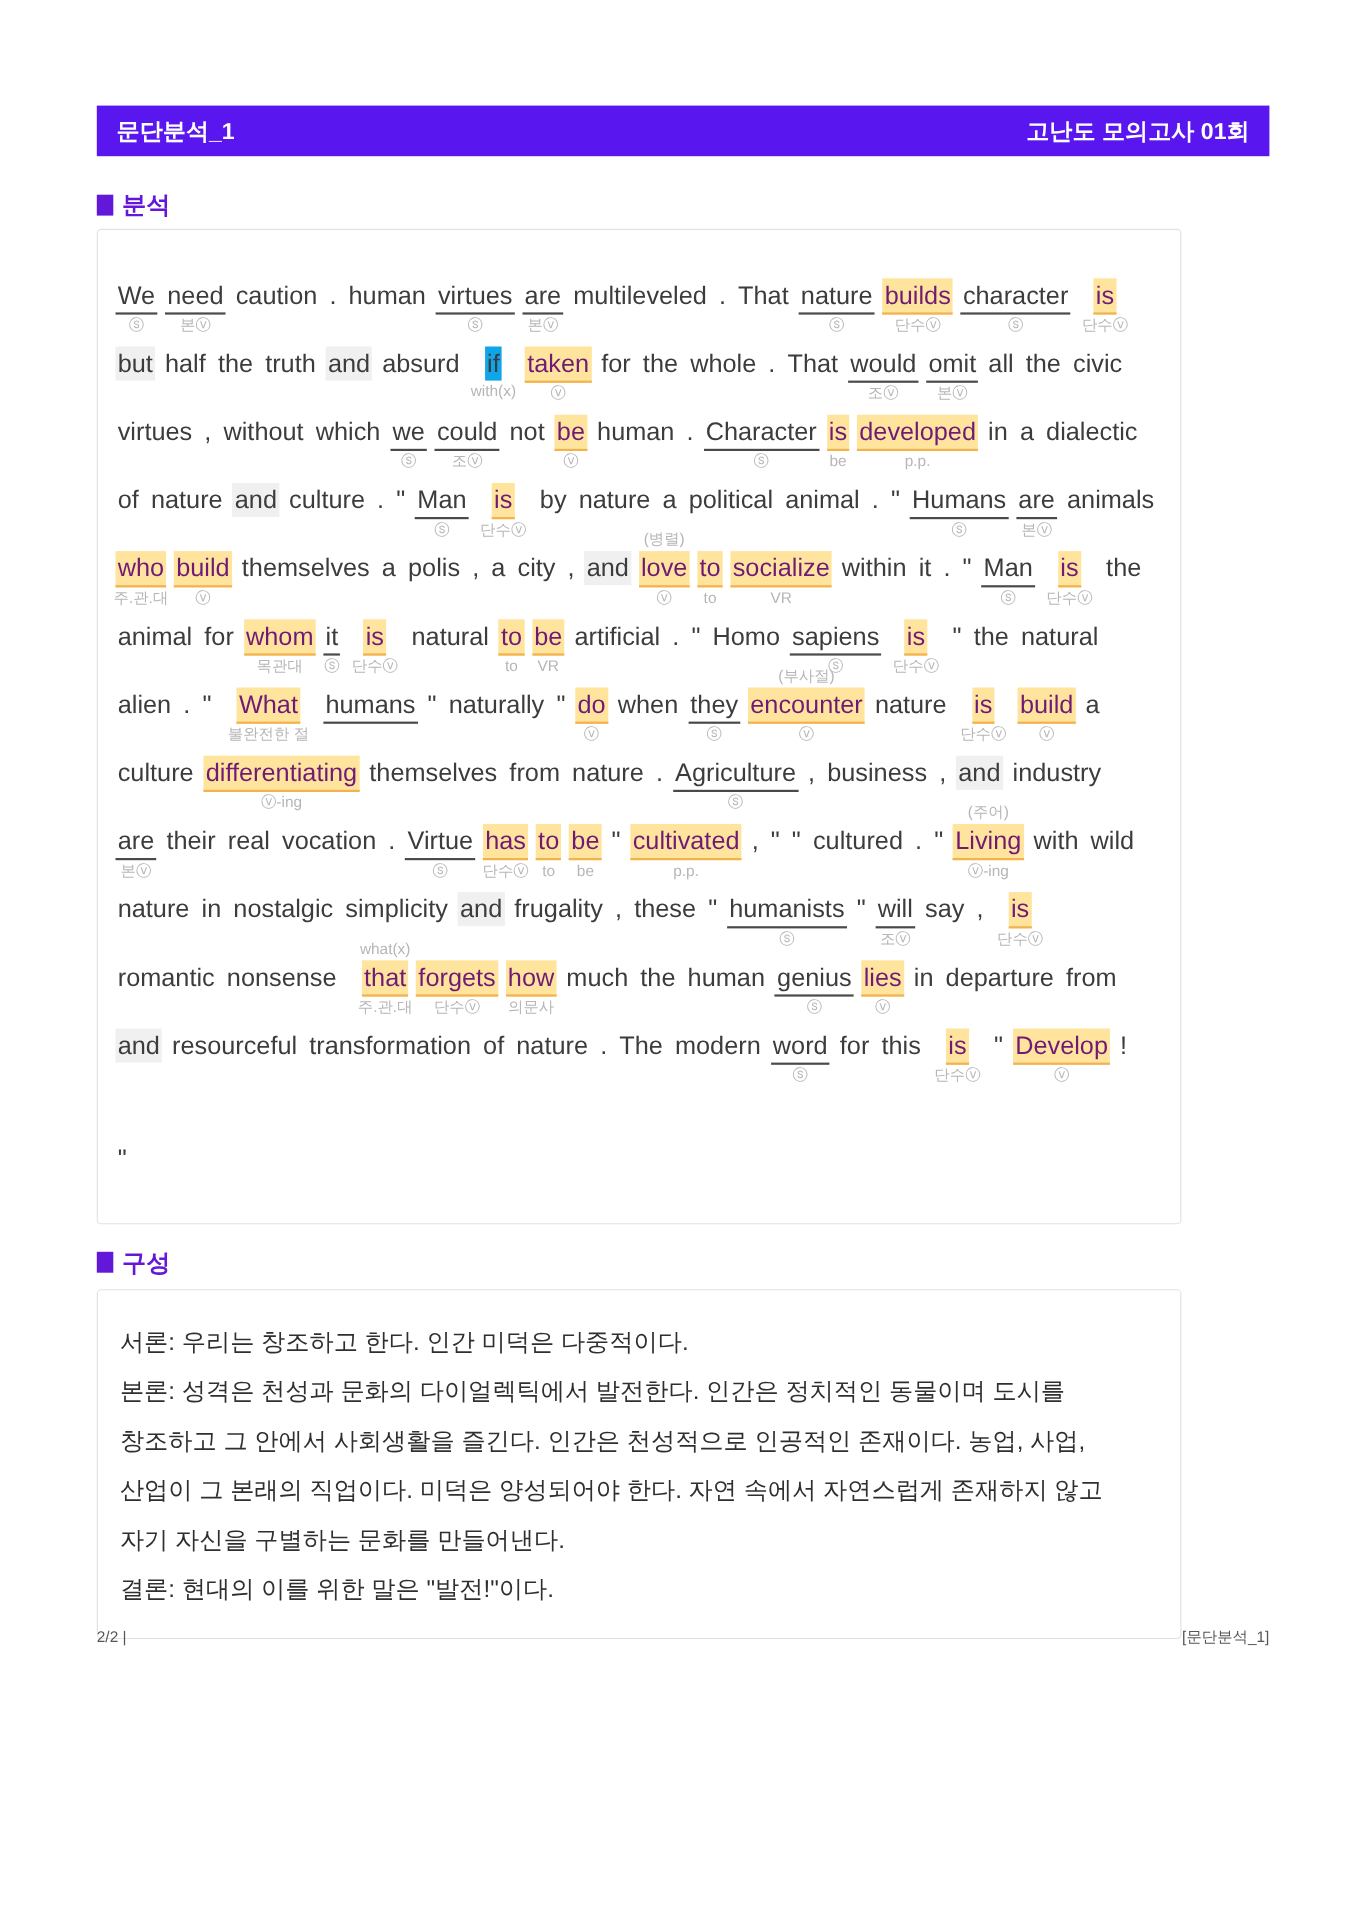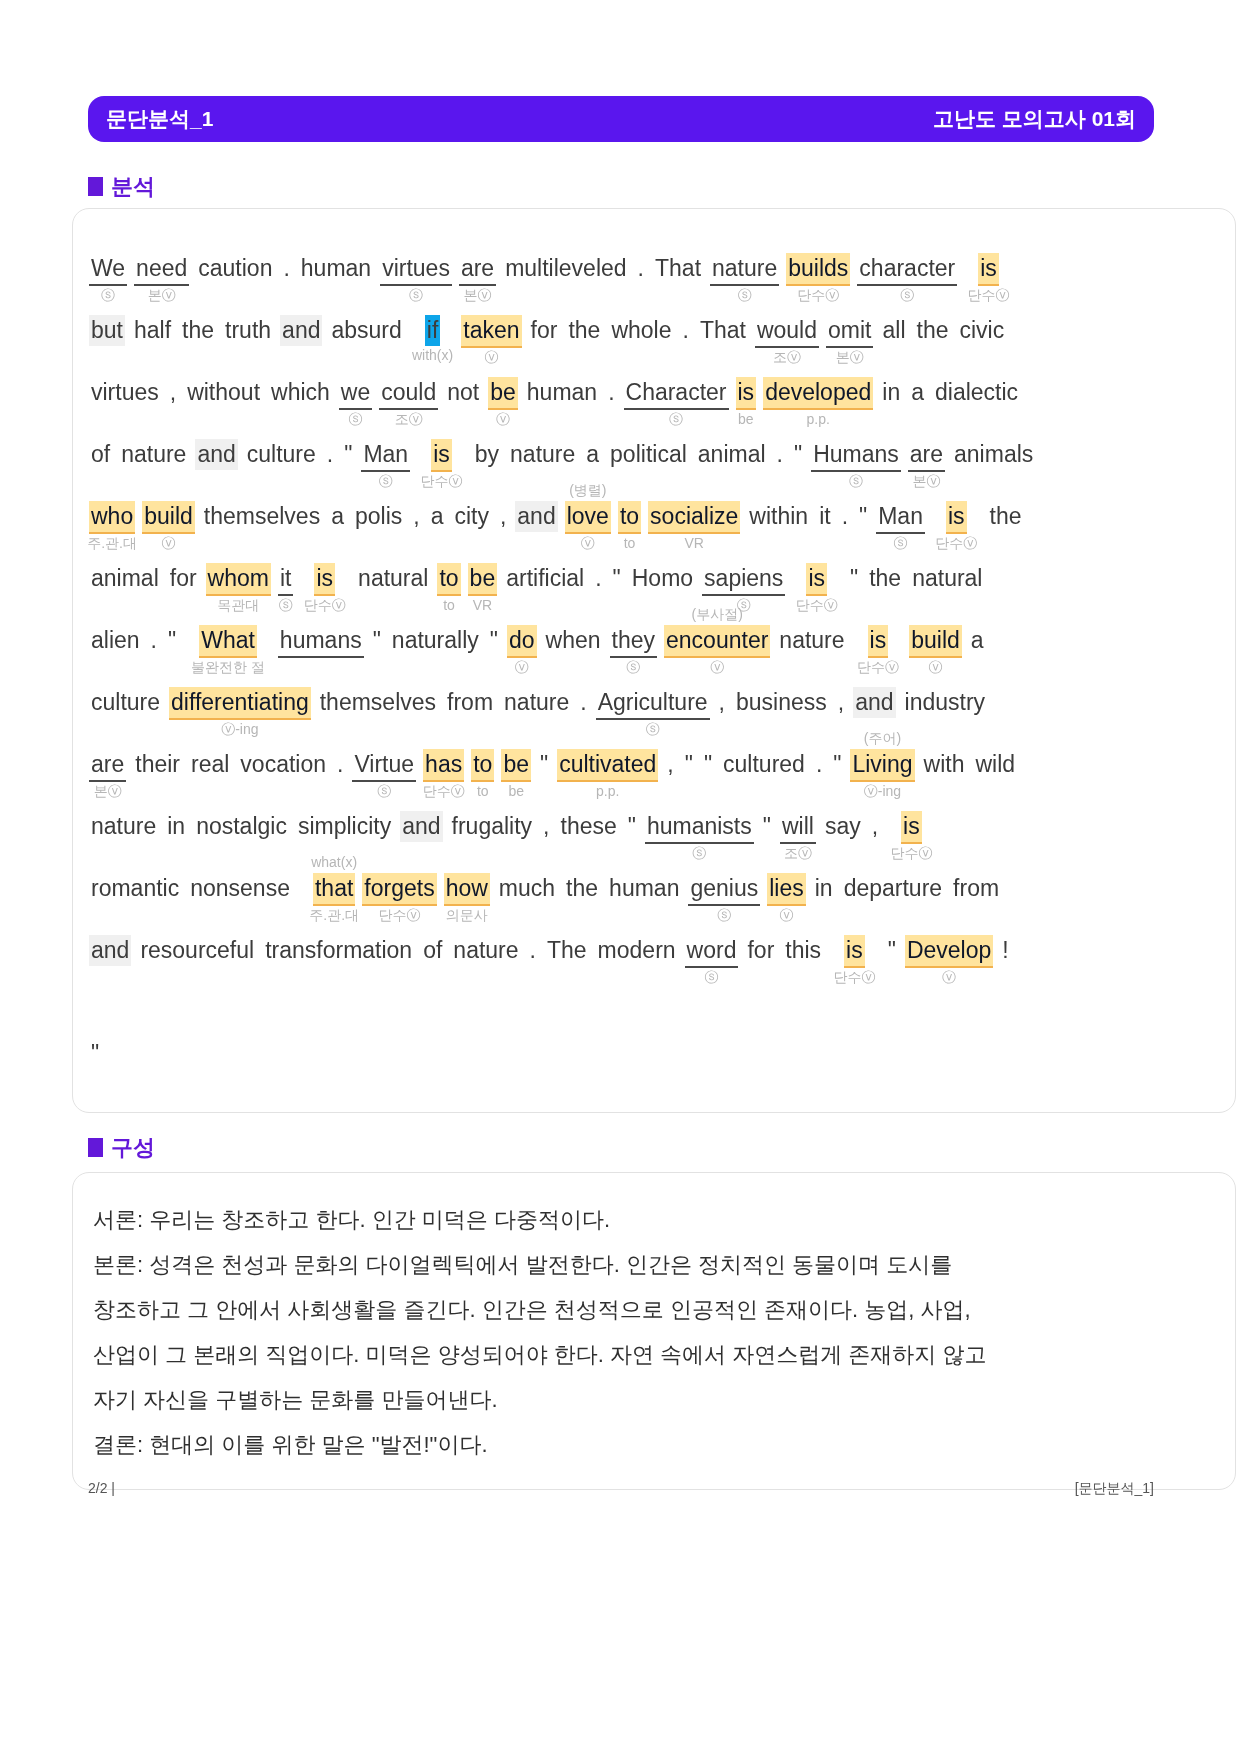--- a/index.html
+++ b/index.html
@@ -1,36 +1,36 @@
 <!DOCTYPE html>
 <html><head>
 <meta charset="utf-8">
 <style>
   html,body{margin:0;padding:0;background:#fff;}
   .page{position:relative;width:1241px;height:1754px;background:#ffffff;
         font-family:"Liberation Sans","DejaVu Sans",sans-serif;color:#3c3c3c;overflow:hidden;}
   .headerbar{position:absolute;left:88px;top:96px;width:1066px;height:46px;
-             background:#5a16ee;border-radius:16px;display:flex;align-items:center;
+             background:#5a16ee;border-radius:0;display:flex;align-items:center;
              justify-content:space-between;padding:0 18px;box-sizing:border-box;}
   .headerbar .htxt{color:#ffffff;font-weight:bold;font-size:21px;}
   .sec-title{position:absolute;left:88px;font-size:22px;font-weight:bold;color:#6318d9;}
   .sec-title .sq{display:inline-block;width:15px;height:19px;background:#6318d9;
                  margin-right:8px;vertical-align:-2px;}
-  .abox{position:absolute;left:72px;width:1164px;background:#fff;border:1px solid #e2e2e2;
-        border-radius:17px;box-sizing:border-box;}
+  .abox{position:absolute;left:88px;width:986px;background:#fff;border:1px solid #e2e2e2;
+        border-radius:4px;box-sizing:border-box;}
   #analysis-box{top:208px;padding:44px 16px 24px 16px;min-height:905px;}
   #comp-box{top:1172px;padding:24px 20px 22px 20px;min-height:296px;}
   .aline{position:relative;margin-bottom:29px;min-height:30px;font-size:23px;line-height:30px;
          white-space:nowrap;}
   .aline.last{margin-top:70px;margin-bottom:0;}
   .tok{position:relative;display:inline-block;margin-right:7px;}
   .tok.g{margin-left:14px;}
   .tok .w{display:inline-block;padding:0 2px 1px 2px;}
   .tok.u .w{border-bottom:2px solid #4a4a4a;}
-  .tok.hlu .w{background:#ffe49e;color:#0f172a;border-bottom:2px solid #f2b24e;}
+  .tok.hlu .w{background:#ffe49e;color:#701a75;border-bottom:2px solid #f2b24e;}
   .tok.gray .w{background:#f0f0f0;}
   .tok.cyan .w{background:#0ea5e9;}
   .tok .below{position:absolute;top:100%;left:50%;transform:translateX(-50%);
               margin-top:2px;font-size:14px;color:#b6b6b6;white-space:nowrap;line-height:14px;}
   .tok .above{position:absolute;bottom:100%;left:50%;transform:translateX(-50%);
               margin-bottom:4px;font-size:14px;color:#b6b6b6;white-space:nowrap;line-height:14px;}
   .kline{font-size:22px;line-height:45px;color:#2f2f2f;}
   .footer{position:absolute;left:88px;top:1480px;width:1066px;display:flex;
           justify-content:space-between;font-size:14px;color:#555;text-align:center;}
 </style>

